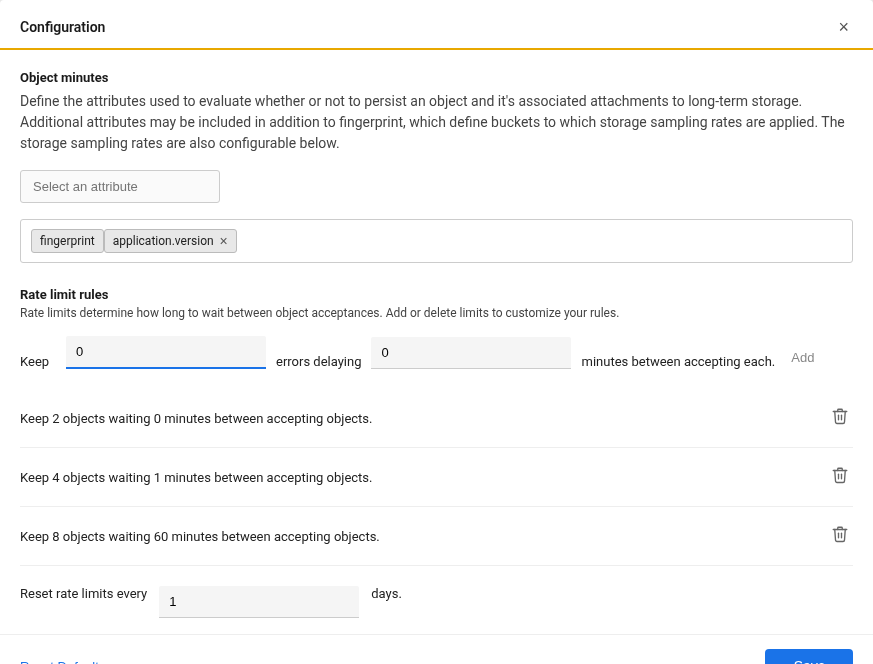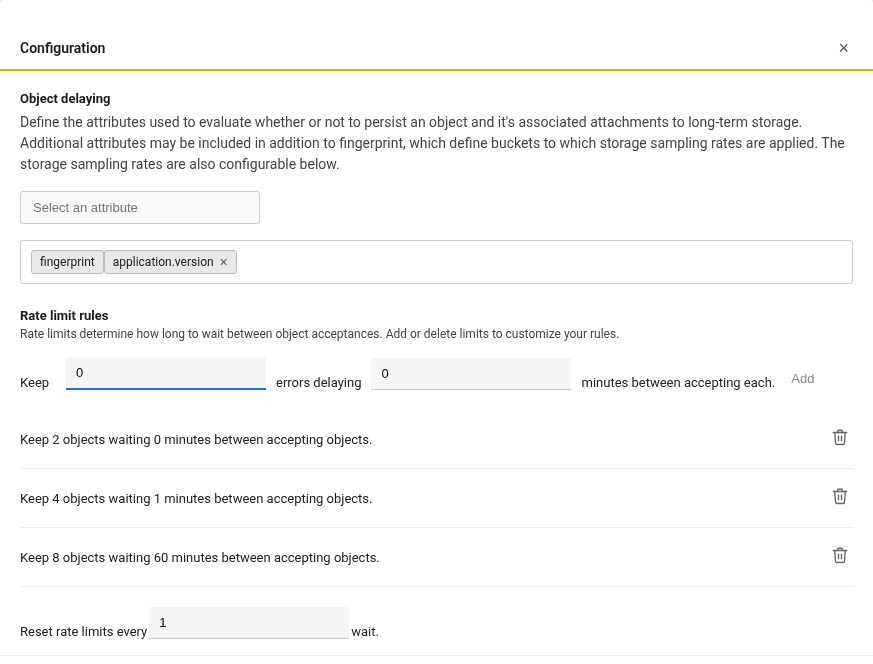--- a/index.html
+++ b/index.html
@@ -22,21 +22,20 @@
       padding: 0;
       display: flex;
       flex-direction: column;
     }
     .dialog-header {
       display: flex;
       align-items: center;
       justify-content: space-between;
       padding: 16px 20px 10px 20px;
       border-bottom: 2px solid #e8a800;
-      margin-top: 21px;
     }
     .dialog-title {
       font-weight: 600;
       font-size: 14px;
       color: #1a1a1a;
     }
     .close-btn {
       background: none;
       border: none;
       cursor: pointer;
@@ -60,21 +59,21 @@
       color: #444;
       line-height: 1.5;
       margin-bottom: 16px;
     }
     .attribute-input {
       border: 1px solid #ccc;
       border-radius: 3px;
       padding: 8px 12px;
       font-size: 13px;
       color: #999;
-      width: 240px;
+      width: 200px;
       background: #fafafa;
       cursor: pointer;
       outline: none;
       margin-bottom: 16px;
     }
     .tags-container {
       display: flex;
       flex-wrap: wrap;
       border: 1px solid #ccc;
       border-radius: 3px;
@@ -170,22 +169,22 @@
     .delete-btn {
       background: none;
       border: none;
       cursor: pointer;
       color: #555;
       font-size: 16px;
       padding: 4px;
     }
     .reset-row {
       display: flex;
-      align-items: flex-end;
-      gap: 2px;
+      align-items: flex-start;
+      gap: 12px;
       margin-top: 20px;
     }
     .reset-label {
       font-size: 13px;
       color: #222;
     }
     .days-input {
       border: none;
       border-bottom: 1px solid #ccc;
       background: #f5f5f5;
@@ -233,21 +232,21 @@
 <div class="dialog">
 
   <div class="dialog-header">
     <span class="dialog-title">Configuration</span>
     <button class="close-btn">×</button>
   </div>
 
   <div class="dialog-body">
 
     <div>
-      <div class="section-title">Object delaying</div>
+      <div class="section-title">Object minutes</div>
       <div class="section-desc">Define the attributes used to evaluate whether or not to persist an object and it's associated attachments to long-term storage. Additional attributes may be included in addition to fingerprint, which define buckets to which storage sampling rates are applied. The storage sampling rates are also configurable below.</div>
 
       <input type="text" class="attribute-input" placeholder="Select an attribute" style="">
 
       <div class="tags-container">
         <span class="tag">
           <span>fingerprint</span>
         </span>
         <span class="tag">
           <span>application.version</span>
@@ -302,21 +301,21 @@
             <path d="M10 11v6"></path>
             <path d="M14 11v6"></path>
             <path d="M9 6V4a1 1 0 0 1 1-1h4a1 1 0 0 1 1 1v2"></path>
           </svg>
         </button>
       </div>
 
       <div class="reset-row">
         <span class="reset-label">Reset rate limits every</span>
         <input type="text" class="days-input" value="1" style="">
-        <span class="days-label">wait.</span>
+        <span class="days-label">days.</span>
       </div>
     </div>
 
   </div>
 
   <div class="dialog-footer">
     <button class="reset-defaults-btn">Reset Defaults</button>
     <button class="save-btn">Save</button>
   </div>
 </div>

